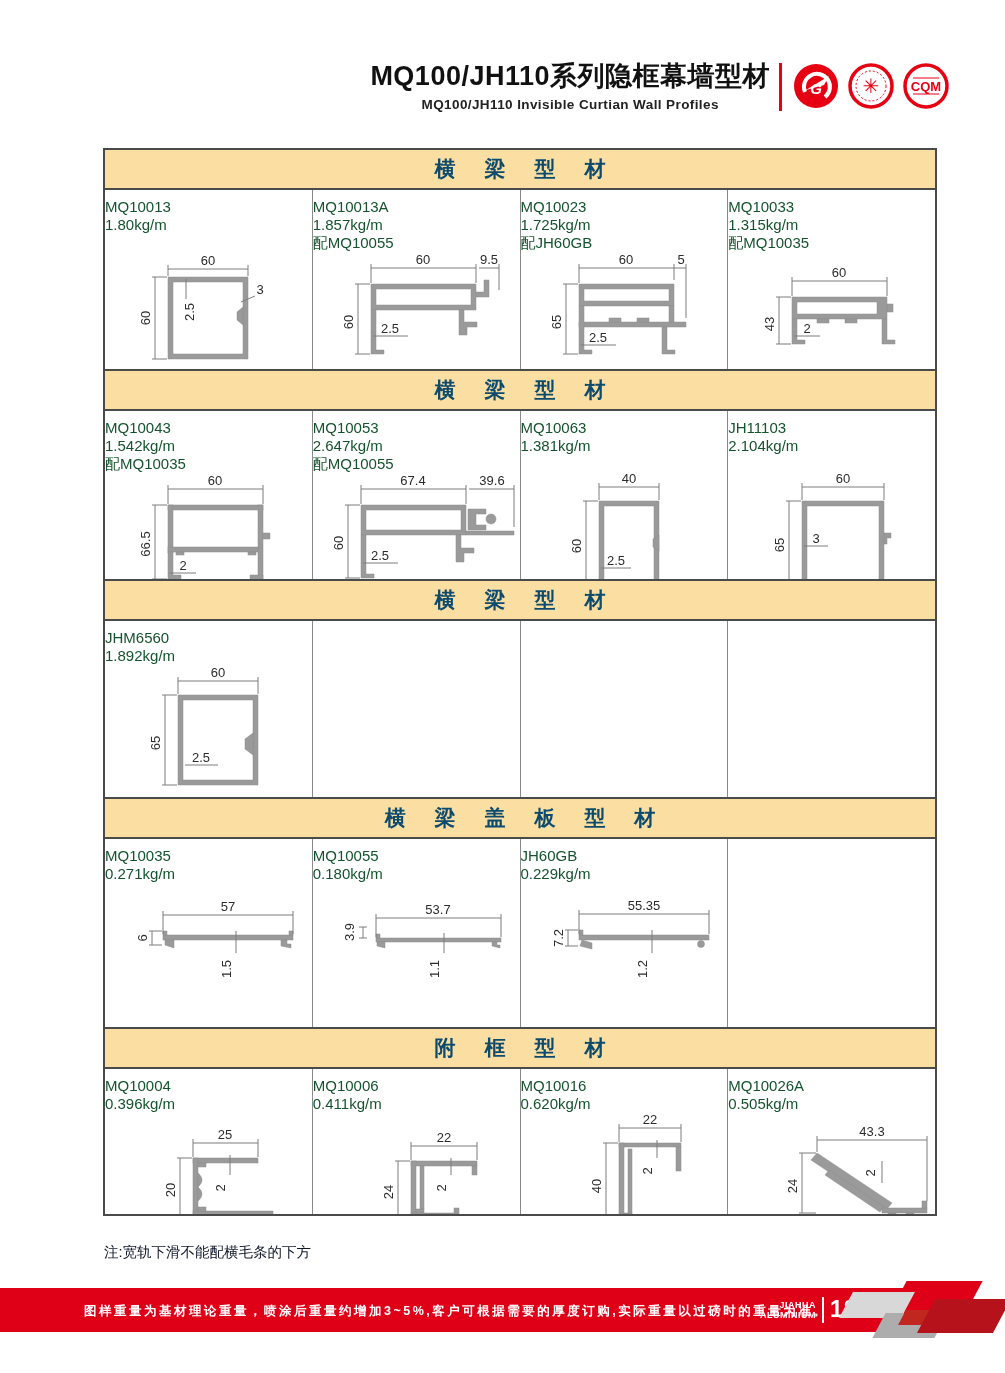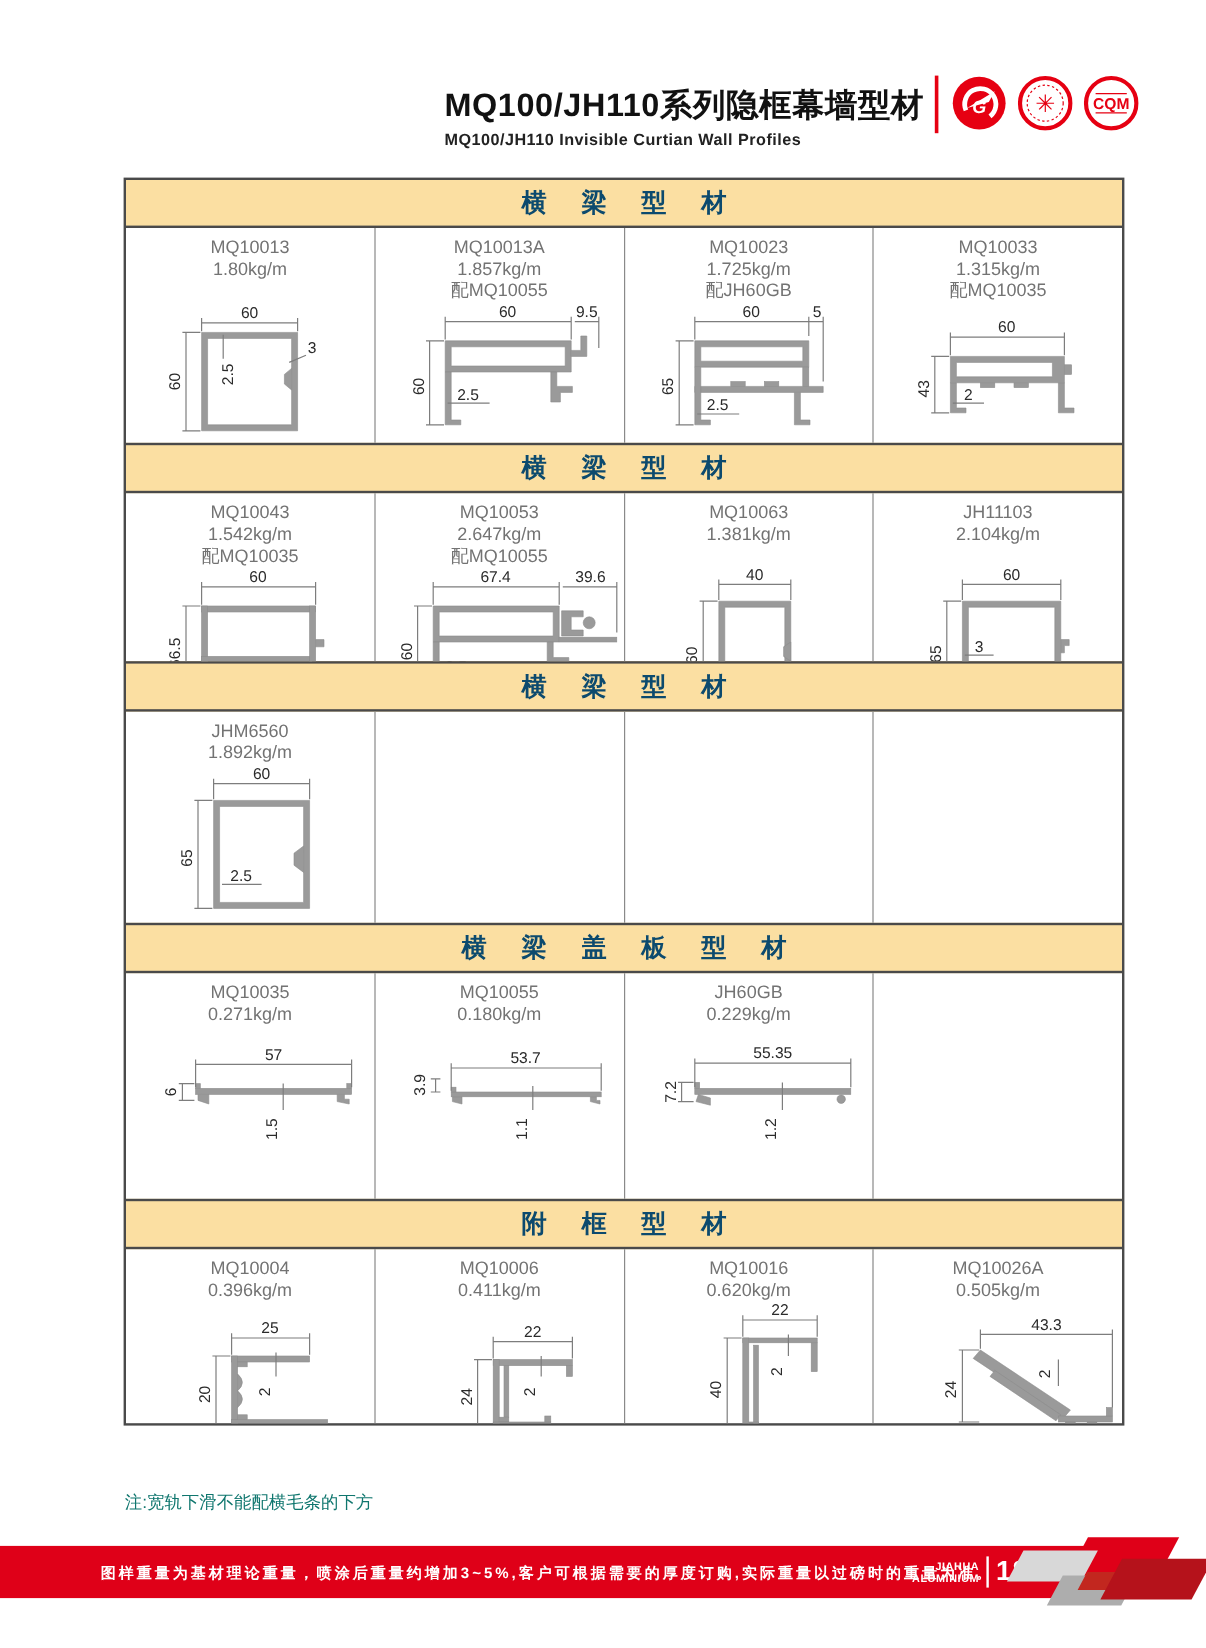--- a/index.html
+++ b/index.html
@@ -1,47 +1,47 @@
 <!DOCTYPE html>
 <html><head>
 <meta charset="utf-8">
 <style>
   html,body{margin:0;padding:0;background:#fff;}
   .sheet{position:relative;width:1005px;height:1373px;background:#fff;overflow:hidden;
          font-family:"Liberation Sans","DejaVu Sans",sans-serif;color:#1a1a1a;}
 
   
   .page-header{position:absolute;left:0;top:58px;width:100%;height:60px;}
-  .title-block{position:absolute;right:235px;top:0;text-align:left;margin-top:12px;}
+  .title-block{position:absolute;right:235px;top:0;text-align:center;}
   .page-title{font-size:27px;font-weight:bold;color:#111;letter-spacing:.5px;white-space:nowrap;}
   .page-subtitle{font-size:13.5px;font-weight:bold;color:#222;margin-top:3px;letter-spacing:.4px;}
   .header-divider{position:absolute;left:779px;top:5px;width:3px;height:48px;background:#E60012;}
   .logos{position:absolute;left:793px;top:5px;display:flex;gap:9px;}
   .logo{width:46px;height:46px;}
 
   
   .catalog{position:absolute;left:103px;top:148px;width:834px;border:2px solid #4a4a4a;box-sizing:border-box;}
   .band{height:38px;background:#FBDFA2;border-top:2px solid #4a4a4a;border-bottom:2px solid #4a4a4a;
         display:flex;align-items:center;justify-content:center;
         font-size:21px;font-weight:bold;letter-spacing:.55em;text-indent:.55em;color:#0c4a6e;}
   .band.first{border-top:none;}
   .row{display:flex;}
   .cell{flex:1 1 0;border-right:1px solid #8a8a8a;box-sizing:border-box;overflow:hidden;}
   .cell:last-child{border-right:none;}
-  .rA{height:179px}.rB{height:140px}.rC{height:176px}.rD{height:188px}.rE{height:145px}
-  .labels{padding-top:8px;text-align:center;font-size:15px;line-height:18px;color:#737373;}
+  .rA{height:179px}.rB{height:168px}.rC{height:176px}.rD{height:188px}.rE{height:145px}
+  .labels{padding-top:8px;text-align:left;font-size:15px;line-height:18px;color:#14532d;}
   .rA .labels,.rB .labels{height:54px;}
   .rC .labels,.rD .labels,.rE .labels{height:36px;}
   svg.draw{display:block;margin:0 auto;}
   .pf{fill:#9a9a9a;stroke:#8c8c8c;stroke-width:.5;}
   .dm{stroke:#7d7d7d;stroke-width:1;fill:none;}
   .dt{font-size:13px;fill:#2b2b2b;text-anchor:middle;font-family:"Liberation Sans",sans-serif;}
 
   
-  .page-note{position:absolute;left:104px;top:1243px;font-size:14.5px;color:#0f766e;}
+  .page-note{position:absolute;left:104px;top:1243px;font-size:14.5px;color:#0f172a;}
   .footer-bar{position:absolute;left:0;top:1288px;width:1005px;height:44px;background:#DF0018;
               clip-path:polygon(0 0,90% 0,86.4% 100%,0 100%);color:#fff;padding-left:44px;}
   .footer-text{position:absolute;left:84px;top:15px;font-size:12.5px;font-weight:bold;letter-spacing:2.5px;white-space:nowrap;}
   .brand{position:absolute;left:760px;top:8px;display:flex;align-items:center;}
   .brand-names{text-align:right;font-size:9px;font-weight:bold;line-height:10px;letter-spacing:.5px;}
   .brand-sep{width:2px;height:26px;background:#fff;margin:0 6px;}
   .page-num{font-size:23px;font-weight:bold;letter-spacing:1px;}
   .deco{position:absolute;transform:skewX(-28deg);}
   .deco1{left:896px;top:1281px;width:76px;height:40px;background:#DF0018;}
   .deco3{left:846px;top:1292px;width:62px;height:26px;background:#D8D8D8;}

